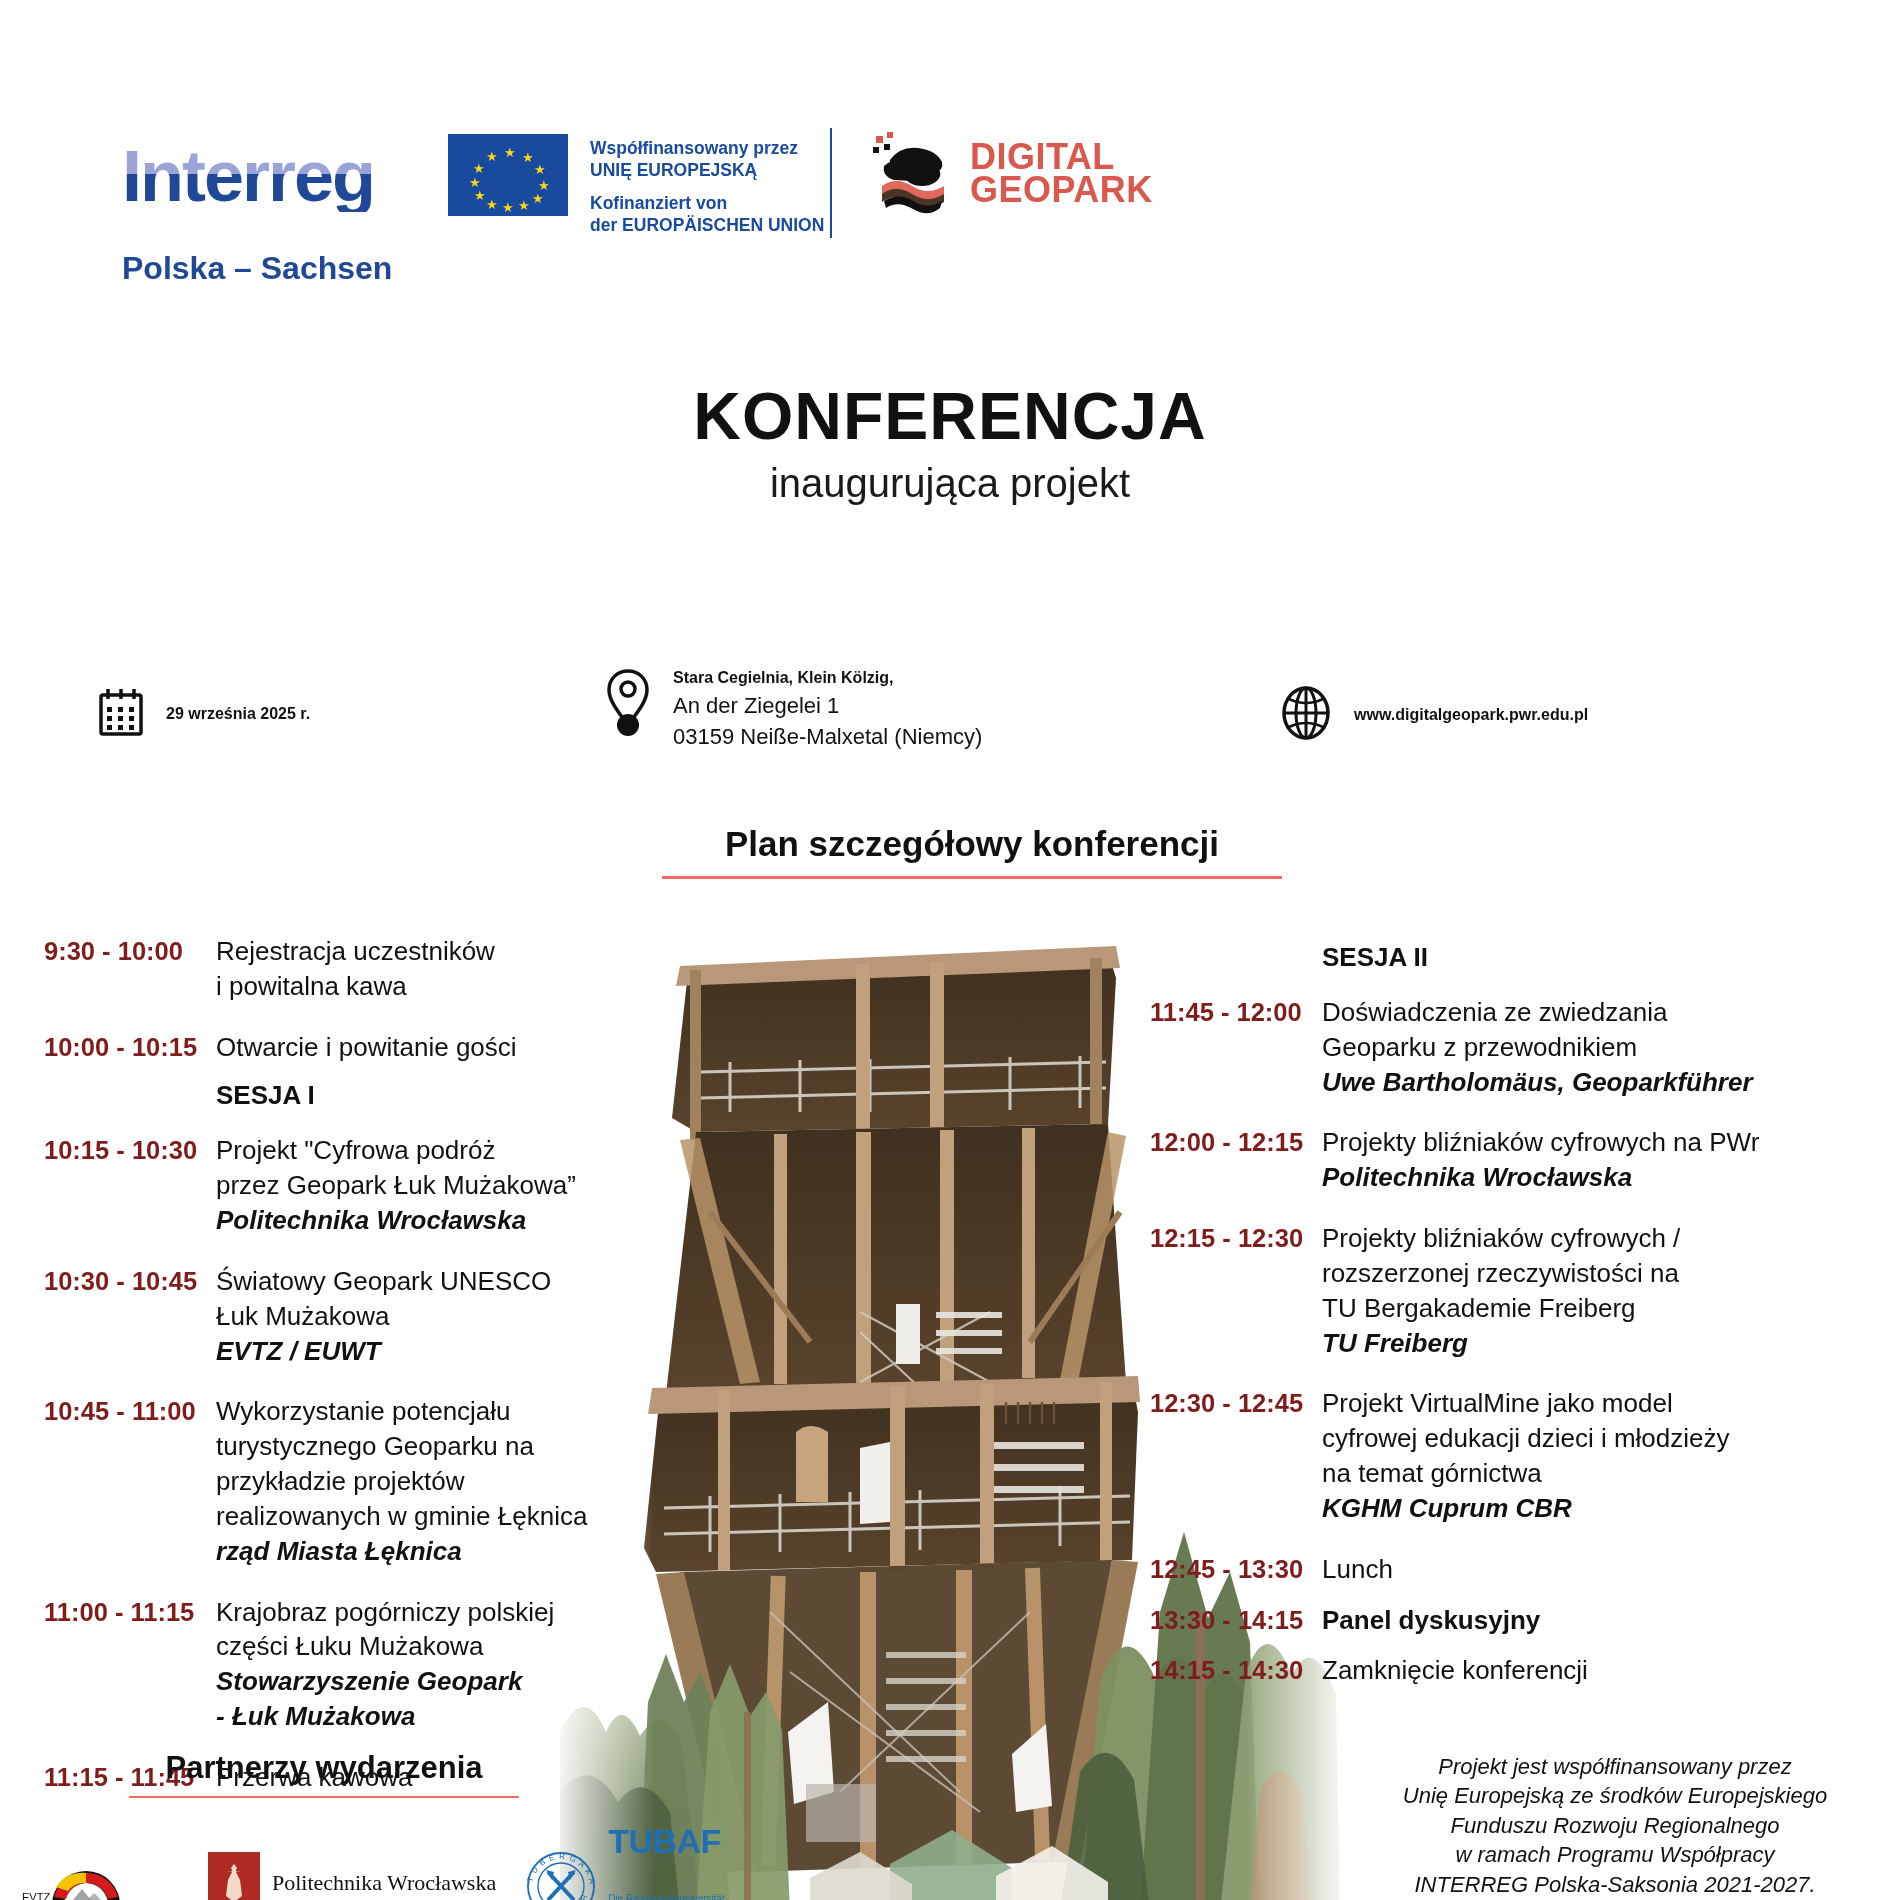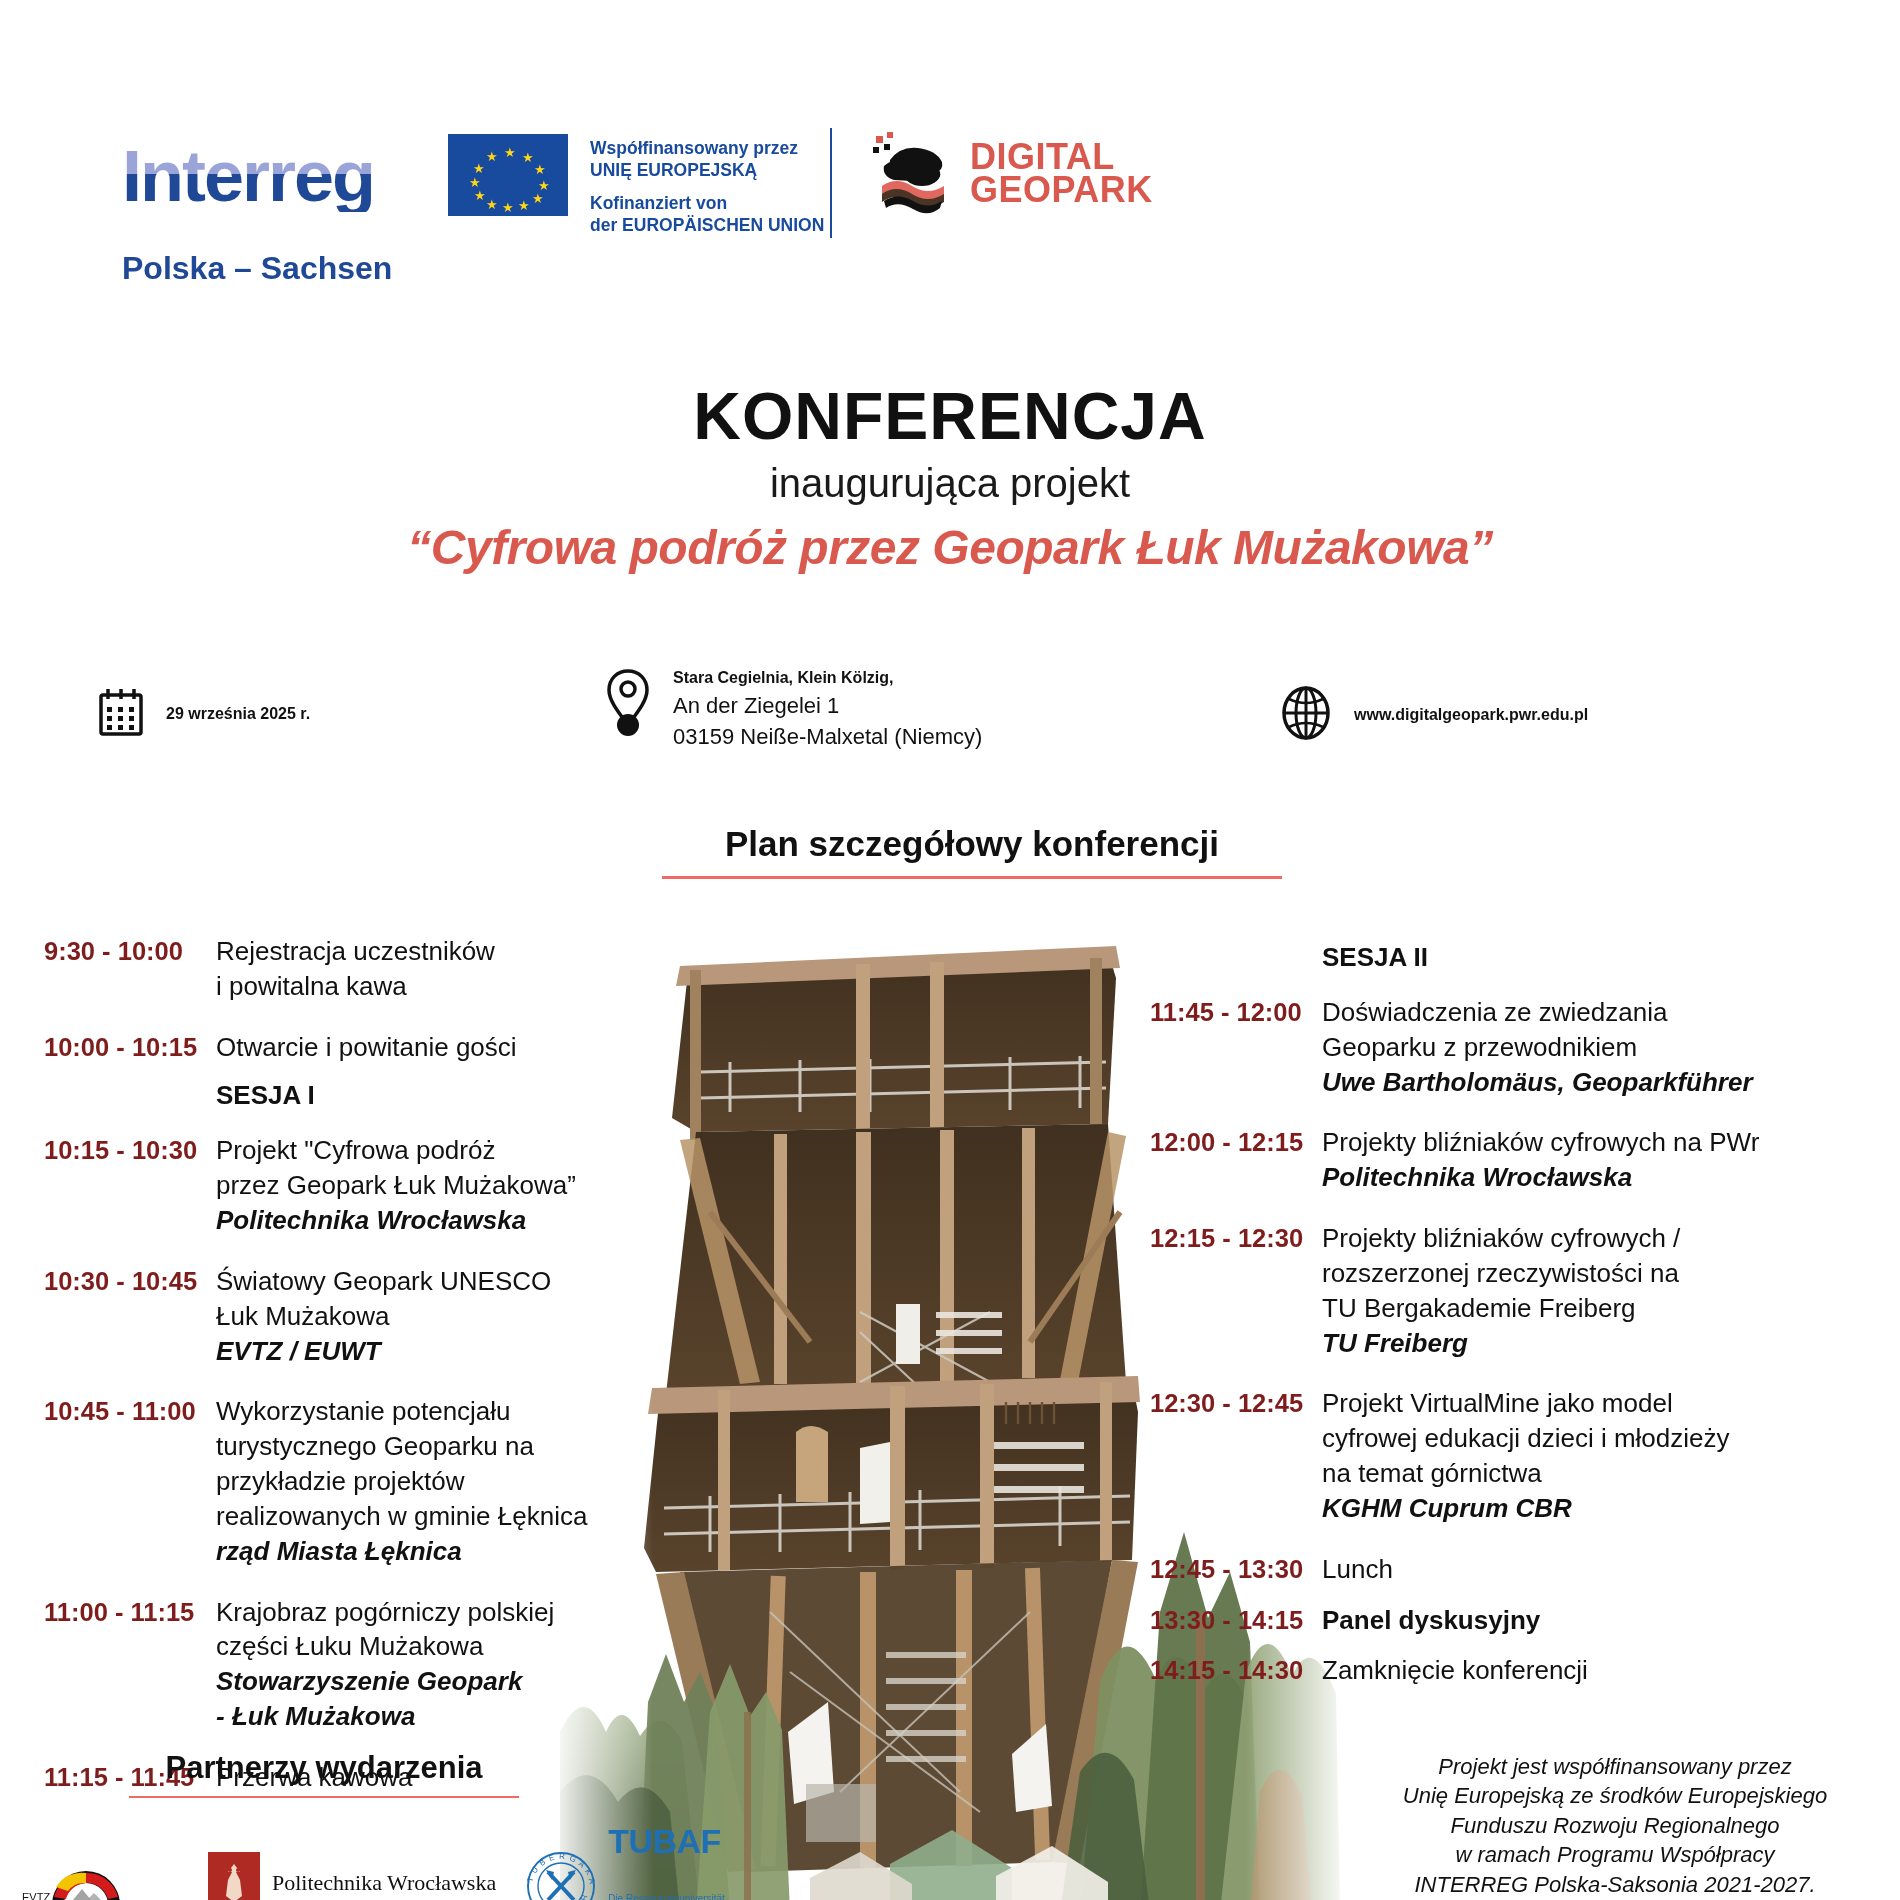--- a/index.html
+++ b/index.html
@@ -151,21 +151,20 @@
       <div class="dg-text">
         <div>DIGITAL</div>
         <div>GEOPARK</div>
       </div>
     </div>
   </div>
 
   <div class="title-block">
     <div class="t-main">KONFERENCJA</div>
     <div class="t-sub">inaugurująca projekt</div>
-    <div class="t-quote">“Cyfrowa podróż przez Geopark Łuk Mużakowa”</div>
   </div>
 
   <div class="info-row">
 
     <div class="info-item info-date">
       <span class="ico">
         <svg width="46" height="50" viewBox="0 0 46 50">
           <rect x="3" y="8" width="40" height="39" rx="2" fill="none" stroke="#111" stroke-width="3.5"></rect>
           <path d="M10 2 L10 12 M23 2 L23 12 M36 2 L36 12" stroke="#111" stroke-width="3.5" fill="none"></path>
           <rect x="9" y="20" width="5" height="5" fill="#111"></rect>

